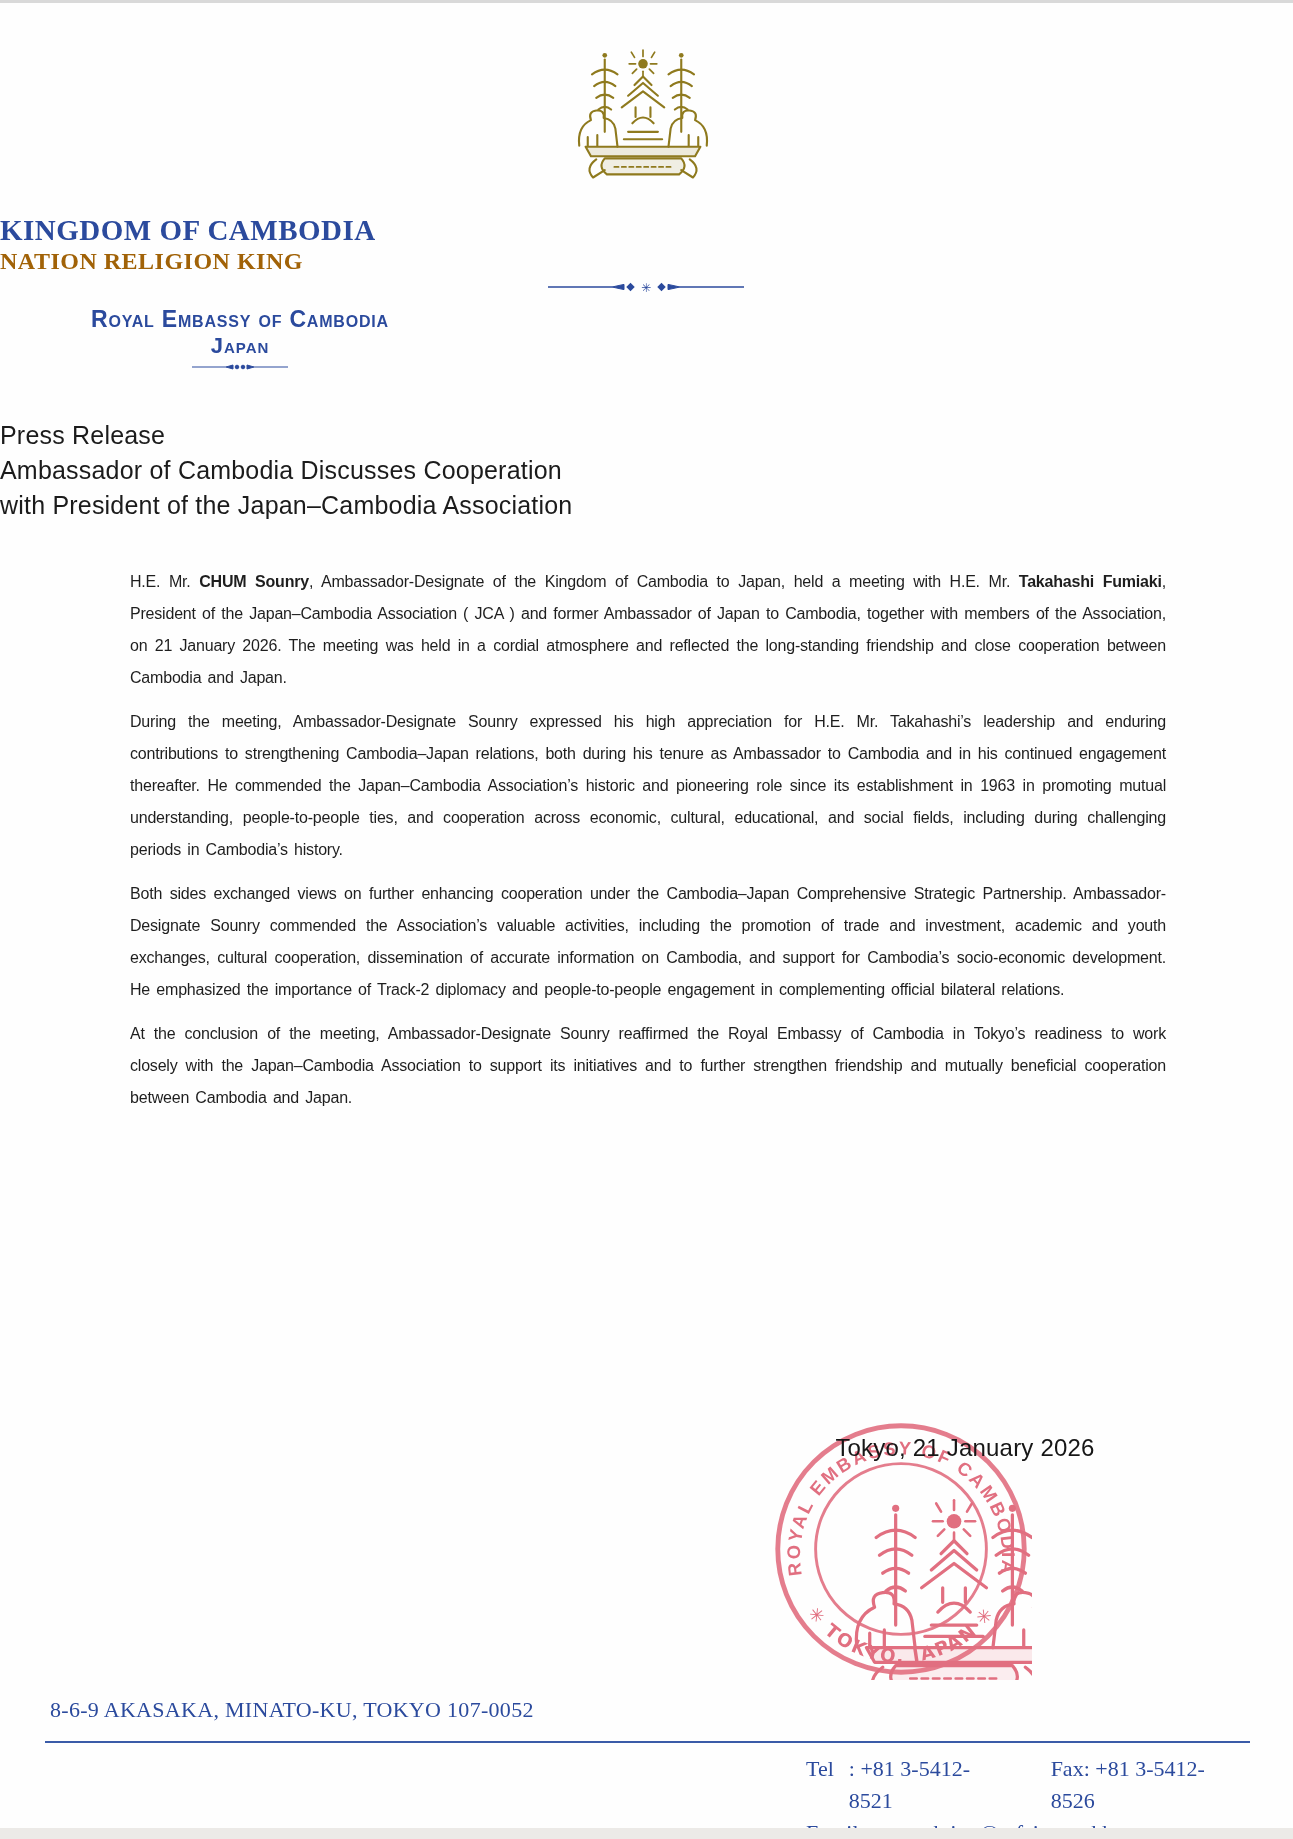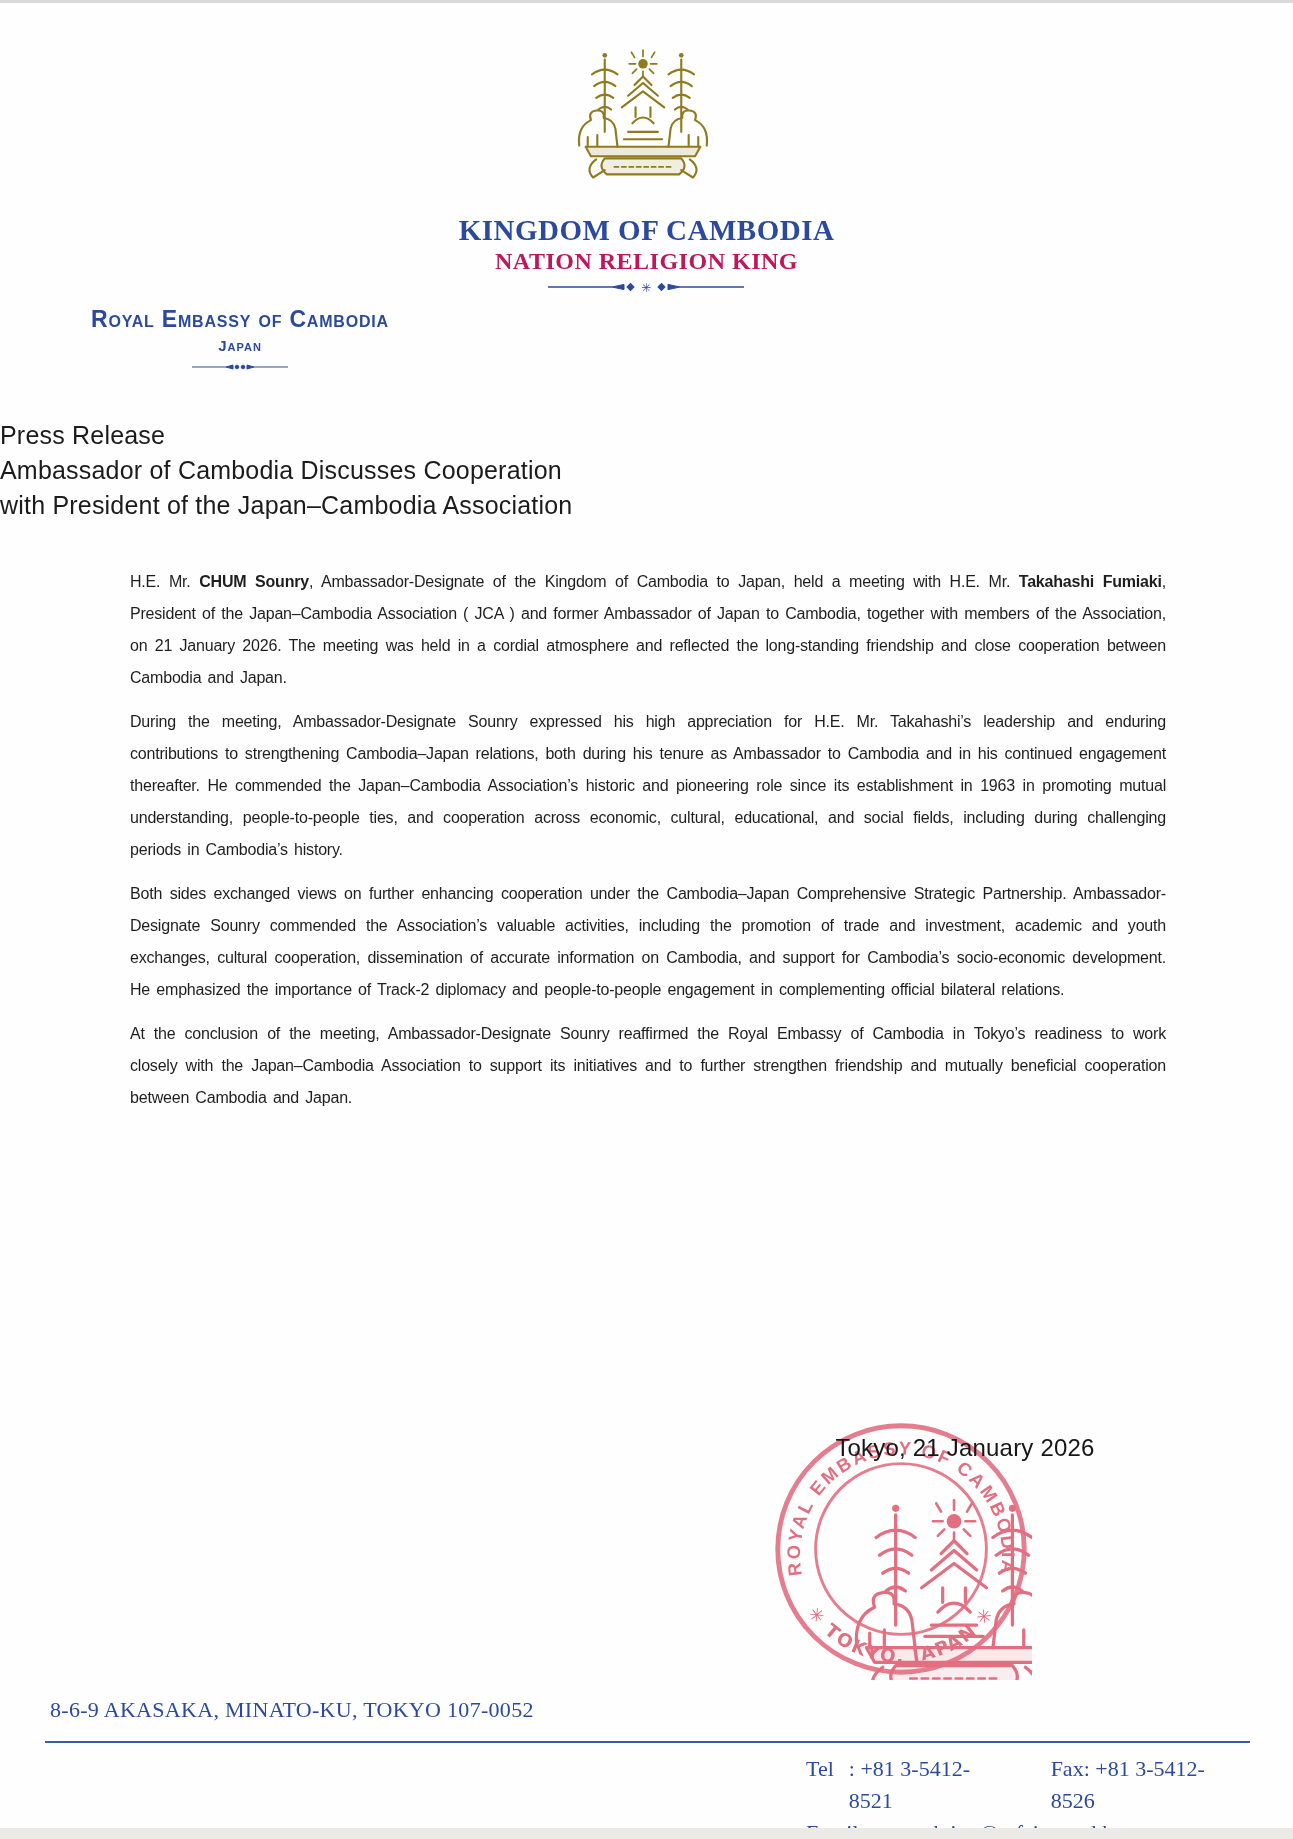--- a/index.html
+++ b/index.html
@@ -7,38 +7,38 @@
   .page{
     position:relative;width:1293px;height:1839px;background:#fefefe;
     font-family:"Liberation Sans",sans-serif;overflow:hidden;
   }
   .edge-strip-top{position:absolute;top:0;left:0;width:1293px;height:3px;background:#d9d9d9;}
   .edge-strip-bottom{position:absolute;top:1828px;left:0;width:1293px;height:11px;background:#eceae7;}
 
   
   .arms-gold{position:absolute;top:38px;left:558px;color:#8f7a1e;}
   .kingdom-line{
-    position:absolute;top:214px;left:0;width:1293px;text-align:center;
+    position:absolute;top:214px;left:0;width:1293px;text-align:left;
     font-family:"Liberation Serif",serif;font-weight:bold;color:#2b4a9d;
     font-size:29px;letter-spacing:0.5px;
   }
   .motto-line{
-    position:absolute;top:248px;left:0;width:1293px;text-align:center;
-    font-family:"Liberation Serif",serif;font-weight:bold;color:#be185d;
+    position:absolute;top:248px;left:0;width:1293px;text-align:left;
+    font-family:"Liberation Serif",serif;font-weight:bold;color:#a16207;
     font-size:24px;letter-spacing:0.5px;
   }
   .header-ornament{position:absolute;top:280px;left:546px;color:#2b4a9d;}
 
   
   .embassy-block{position:absolute;top:306px;left:66px;width:348px;text-align:center;color:#2b4a9d;}
   .embassy-name{
     font-variant:small-caps;font-weight:bold;font-size:23px;letter-spacing:0.8px;line-height:26px;
   }
   .embassy-country{
-    font-variant:small-caps;font-weight:bold;font-size:15px;letter-spacing:1px;line-height:24px;margin-top:2px;
+    font-variant:small-caps;font-weight:bold;font-size:22px;letter-spacing:1px;line-height:24px;margin-top:2px;
   }
   .embassy-ornament{margin-top:3px;color:#2b4a9d;}
 
   
   .title-block{
     position:absolute;top:418px;left:0;width:1132px;
     color:#1b1b1b;font-size:25px;line-height:35px;letter-spacing:0.2px;
   }
 
   

